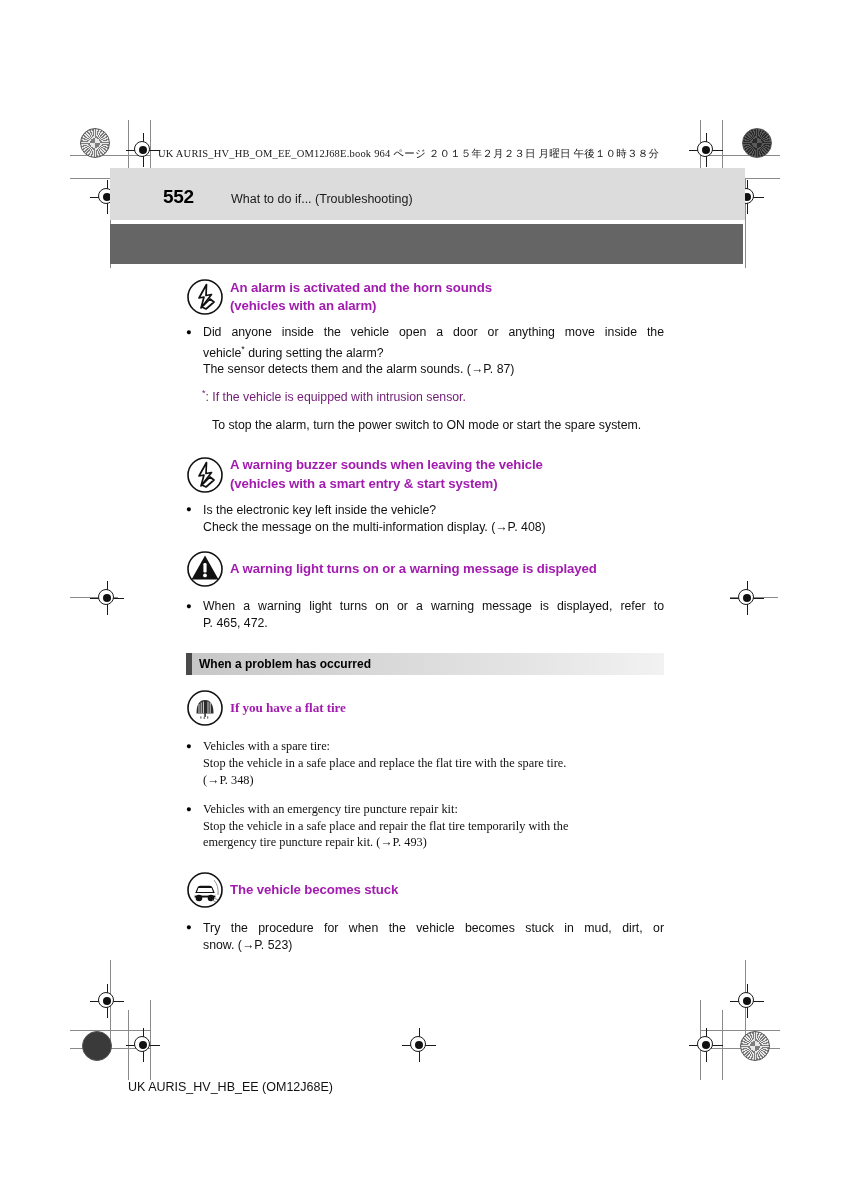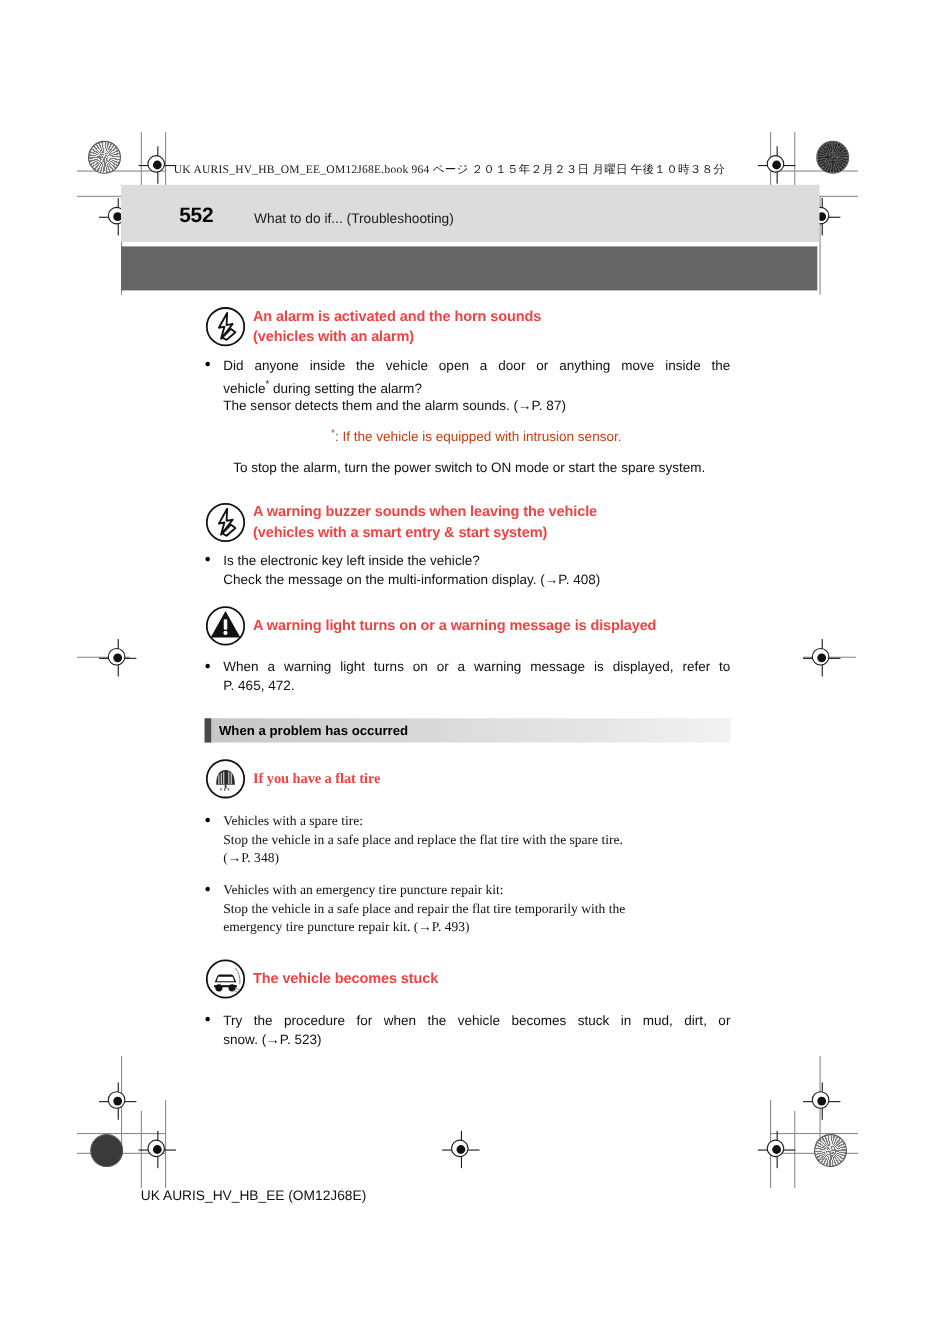--- a/index.html
+++ b/index.html
@@ -143,21 +143,21 @@
     min-height: 38px;
     padding-left: 44px;
     display: flex;
     flex-direction: column;
     justify-content: center;
   }
   .topic-head .title {
     font-size: 13.2px;
     font-weight: bold;
     line-height: 18.5px;
-    color: #ef4444;
+    color: #a21caf;
     letter-spacing: -0.1px;
   }
   .topic-head .title .line2 { display: block; }
 
   .topic-icon {
     position: absolute;
     left: 0;
     top: 0;
     width: 38px;
     height: 38px;
@@ -184,22 +184,21 @@
     font-size: 9.5px;
     color: #000;
   }
 
   .subline { display: block; }
 
   .footnote {
     font-size: 12.3px;
     line-height: 16.6px;
     margin: 2px 0 0 16px;
-    color: #c2410c;
-    text-align: center;
+    color: #701a75;
   }
   .note-indent {
     font-size: 12.3px;
     line-height: 16.6px;
     margin: 12px 0 0 26px;
     color: #111;
     text-align: justify;
   }
   sup.ast {
     font-size: 9px;

